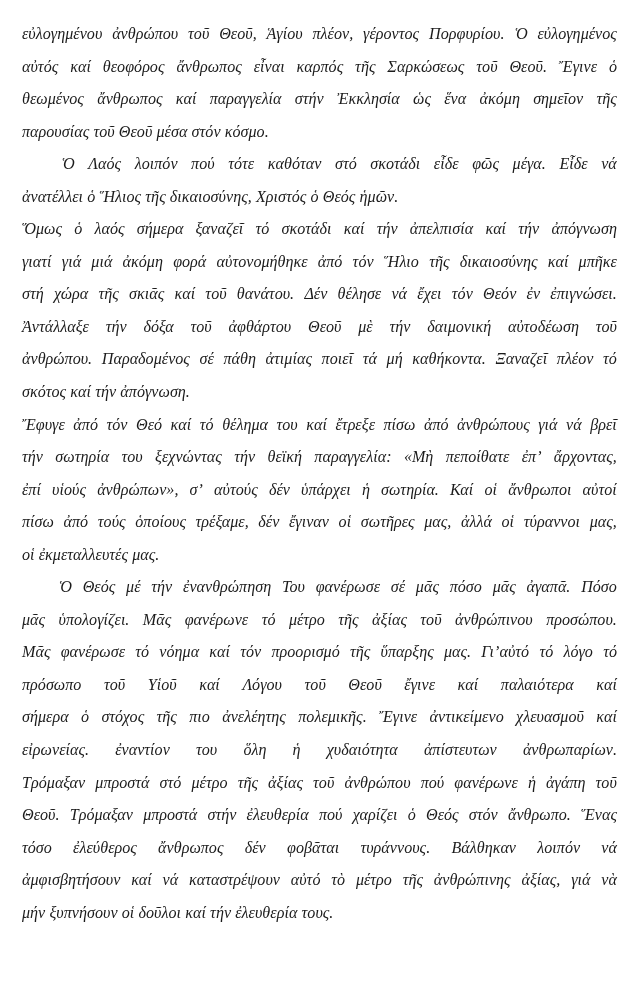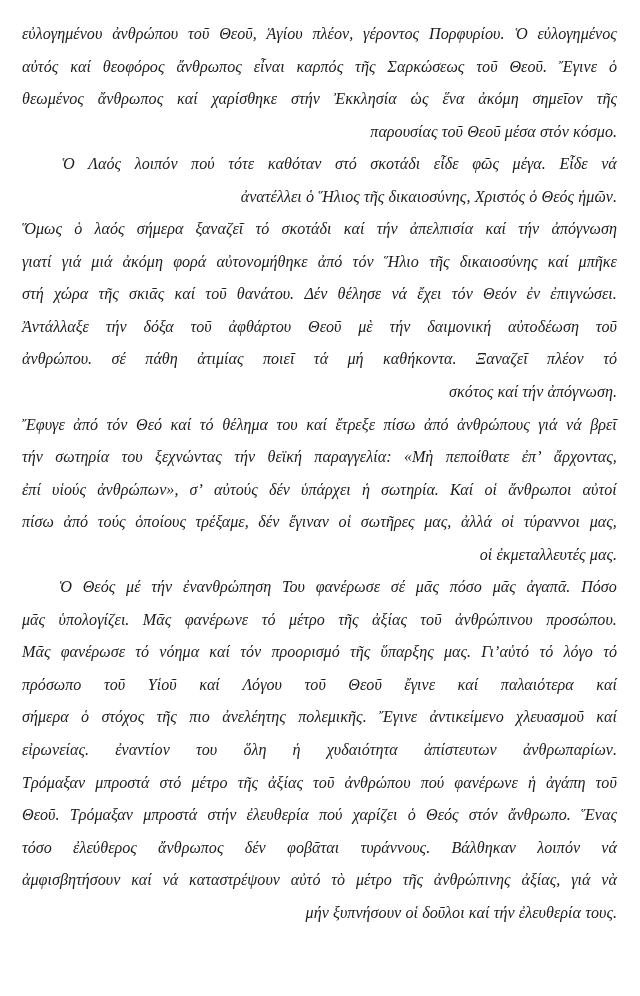--- a/index.html
+++ b/index.html
@@ -50,21 +50,21 @@
     line-height: 32.55px;
     align-items: baseline;
   }
 
   
   .line.justify {
     justify-content: space-between;
   }
   
   .line.flush {
-    justify-content: flex-end;
+    justify-content: flex-start;
   }
   .line.flush .w + .w {
     margin-left: 0.26em;
   }
 
   .line .w {
     display: inline-block;
   }
 
   
@@ -79,33 +79,33 @@
   }
 </style>
 </head>
 <body>
 
 <div id="page" style="background: rgb(255, 255, 255);">
   <div id="text-column" class="text-body" style="color: rgb(27, 27, 27);">
       <div class="para">
         <div class="line justify"><span class="w">εὐλογημένου</span><span class="w">ἀνθρώπου</span><span class="w">τοῦ</span><span class="w">Θεοῦ,</span><span class="w">Ἁγίου</span><span class="w">πλέον,</span><span class="w">γέροντος</span><span class="w">Πορφυρίου.</span><span class="w">Ὁ</span><span class="w">εὐλογημένος</span></div>
         <div class="line justify"><span class="w">αὐτός</span><span class="w">καί</span><span class="w">θεοφόρος</span><span class="w">ἄνθρωπος</span><span class="w">εἶναι</span><span class="w">καρπός</span><span class="w">τῆς</span><span class="w">Σαρκώσεως</span><span class="w">τοῦ</span><span class="w">Θεοῦ.</span><span class="w">Ἔγινε</span><span class="w">ὁ</span></div>
-        <div class="line justify"><span class="w">θεωμένος</span><span class="w">ἄνθρωπος</span><span class="w">καί</span><span class="w">χαρίσθηκε</span><span class="w">στήν</span><span class="w">Ἐκκλησία</span><span class="w">ὡς</span><span class="w">ἕνα</span><span class="w">ἀκόμη</span><span class="w">σημεῖον</span><span class="w">τῆς</span></div>
+        <div class="line justify"><span class="w">θεωμένος</span><span class="w">ἄνθρωπος</span><span class="w">καί</span><span class="w">παραγγελία</span><span class="w">στήν</span><span class="w">Ἐκκλησία</span><span class="w">ὡς</span><span class="w">ἕνα</span><span class="w">ἀκόμη</span><span class="w">σημεῖον</span><span class="w">τῆς</span></div>
         <div class="line flush"><span class="w">παρουσίας</span><span class="w">τοῦ</span><span class="w">Θεοῦ</span><span class="w">μέσα</span><span class="w">στόν</span><span class="w">κόσμο.</span></div>
       </div>
       <div class="para">
         <div class="line justify"><span class="indent"></span><span class="w">Ὁ</span><span class="w">Λαός</span><span class="w">λοιπόν</span><span class="w">πού</span><span class="w">τότε</span><span class="w">καθόταν</span><span class="w">στό</span><span class="w">σκοτάδι</span><span class="w">εἶδε</span><span class="w">φῶς</span><span class="w">μέγα.</span><span class="w">Εἶδε</span><span class="w">νά</span></div>
         <div class="line flush"><span class="w">ἀνατέλλει</span><span class="w">ὁ</span><span class="w">Ἥλιος</span><span class="w">τῆς</span><span class="w">δικαιοσύνης,</span><span class="w">Χριστός</span><span class="w">ὁ</span><span class="w">Θεός</span><span class="w">ἡμῶν.</span></div>
       </div>
       <div class="para">
         <div class="line justify"><span class="w">Ὅμως</span><span class="w">ὁ</span><span class="w">λαός</span><span class="w">σήμερα</span><span class="w">ξαναζεῖ</span><span class="w">τό</span><span class="w">σκοτάδι</span><span class="w">καί</span><span class="w">τήν</span><span class="w">ἀπελπισία</span><span class="w">καί</span><span class="w">τήν</span><span class="w">ἀπόγνωση</span></div>
         <div class="line justify"><span class="w">γιατί</span><span class="w">γιά</span><span class="w">μιά</span><span class="w">ἀκόμη</span><span class="w">φορά</span><span class="w">αὐτονομήθηκε</span><span class="w">ἀπό</span><span class="w">τόν</span><span class="w">Ἥλιο</span><span class="w">τῆς</span><span class="w">δικαιοσύνης</span><span class="w">καί</span><span class="w">μπῆκε</span></div>
         <div class="line justify"><span class="w">στή</span><span class="w">χώρα</span><span class="w">τῆς</span><span class="w">σκιᾶς</span><span class="w">καί</span><span class="w">τοῦ</span><span class="w">θανάτου.</span><span class="w">Δέν</span><span class="w">θέλησε</span><span class="w">νά</span><span class="w">ἔχει</span><span class="w">τόν</span><span class="w">Θεόν</span><span class="w">ἐν</span><span class="w">ἐπιγνώσει.</span></div>
         <div class="line justify"><span class="w">Ἀντάλλαξε</span><span class="w">τήν</span><span class="w">δόξα</span><span class="w">τοῦ</span><span class="w">ἀφθάρτου</span><span class="w">Θεοῦ</span><span class="w">μὲ</span><span class="w">τήν</span><span class="w">δαιμονική</span><span class="w">αὐτοδέωση</span><span class="w">τοῦ</span></div>
-        <div class="line justify"><span class="w">ἀνθρώπου.</span><span class="w">σέ</span><span class="w">πάθη</span><span class="w">ἀτιμίας</span><span class="w">ποιεῖ</span><span class="w">τά</span><span class="w">μή</span><span class="w">καθήκοντα.</span><span class="w">Ξαναζεῖ</span><span class="w">πλέον</span><span class="w">τό</span></div>
+        <div class="line justify"><span class="w">ἀνθρώπου.</span><span class="w">Παραδομένος</span><span class="w">σέ</span><span class="w">πάθη</span><span class="w">ἀτιμίας</span><span class="w">ποιεῖ</span><span class="w">τά</span><span class="w">μή</span><span class="w">καθήκοντα.</span><span class="w">Ξαναζεῖ</span><span class="w">πλέον</span><span class="w">τό</span></div>
         <div class="line flush"><span class="w">σκότος</span><span class="w">καί</span><span class="w">τήν</span><span class="w">ἀπόγνωση.</span></div>
       </div>
       <div class="para">
         <div class="line justify"><span class="w">Ἔφυγε</span><span class="w">ἀπό</span><span class="w">τόν</span><span class="w">Θεό</span><span class="w">καί</span><span class="w">τό</span><span class="w">θέλημα</span><span class="w">του</span><span class="w">καί</span><span class="w">ἔτρεξε</span><span class="w">πίσω</span><span class="w">ἀπό</span><span class="w">ἀνθρώπους</span><span class="w">γιά</span><span class="w">νά</span><span class="w">βρεῖ</span></div>
         <div class="line justify"><span class="w">τήν</span><span class="w">σωτηρία</span><span class="w">του</span><span class="w">ξεχνώντας</span><span class="w">τήν</span><span class="w">θεϊκή</span><span class="w">παραγγελία:</span><span class="w">«Μὴ</span><span class="w">πεποίθατε</span><span class="w">ἐπ’</span><span class="w">ἄρχοντας,</span></div>
         <div class="line justify"><span class="w">ἐπί</span><span class="w">υἱούς</span><span class="w">ἀνθρώπων»,</span><span class="w">σ’</span><span class="w">αὐτούς</span><span class="w">δέν</span><span class="w">ὑπάρχει</span><span class="w">ἡ</span><span class="w">σωτηρία.</span><span class="w">Καί</span><span class="w">οἱ</span><span class="w">ἄνθρωποι</span><span class="w">αὐτοί</span></div>
         <div class="line justify"><span class="w">πίσω</span><span class="w">ἀπό</span><span class="w">τούς</span><span class="w">ὁποίους</span><span class="w">τρέξαμε,</span><span class="w">δέν</span><span class="w">ἔγιναν</span><span class="w">οἱ</span><span class="w">σωτῆρες</span><span class="w">μας,</span><span class="w">ἀλλά</span><span class="w">οἱ</span><span class="w">τύραννοι</span><span class="w">μας,</span></div>
         <div class="line flush"><span class="w">οἱ</span><span class="w">ἐκμεταλλευτές</span><span class="w">μας.</span></div>
       </div>
       <div class="para">

